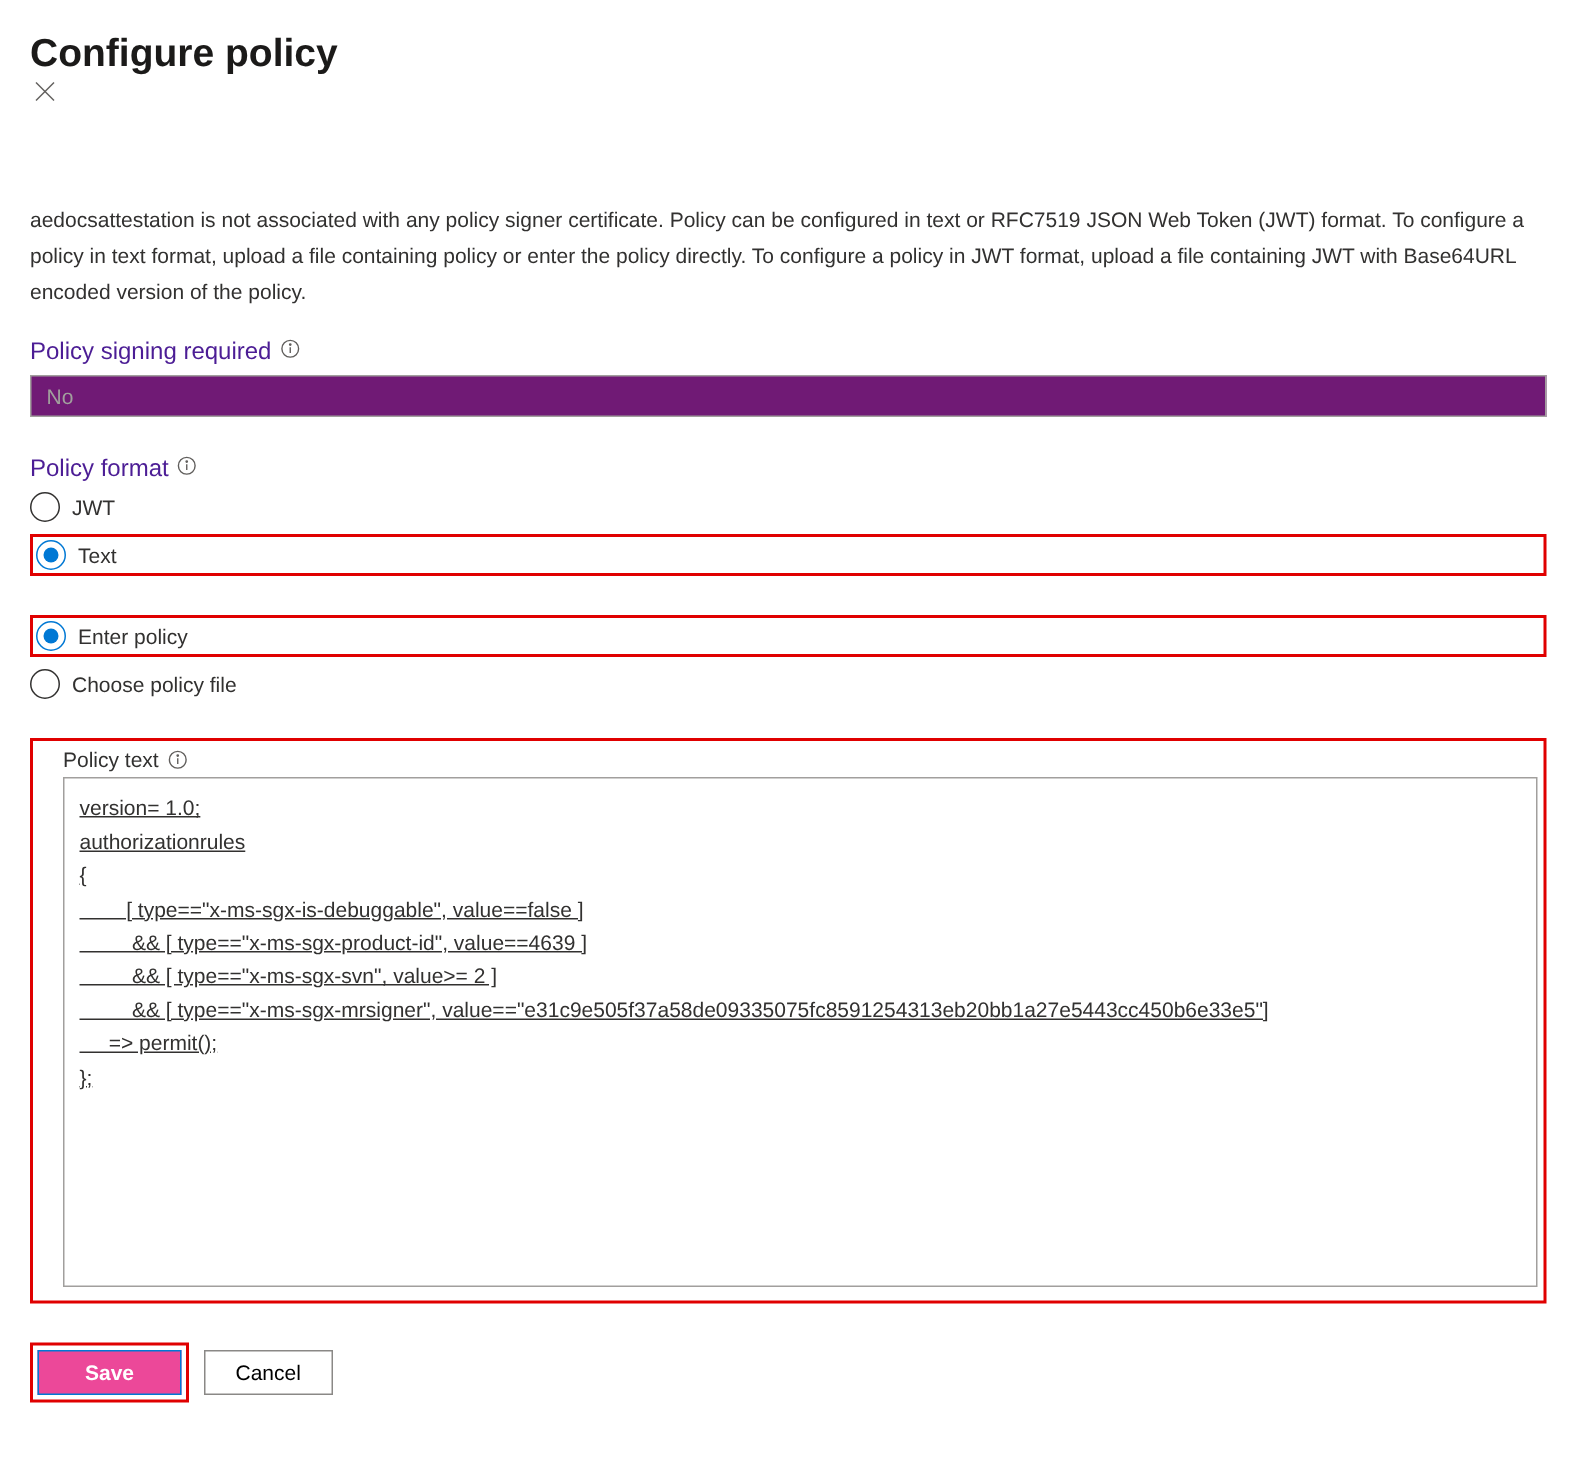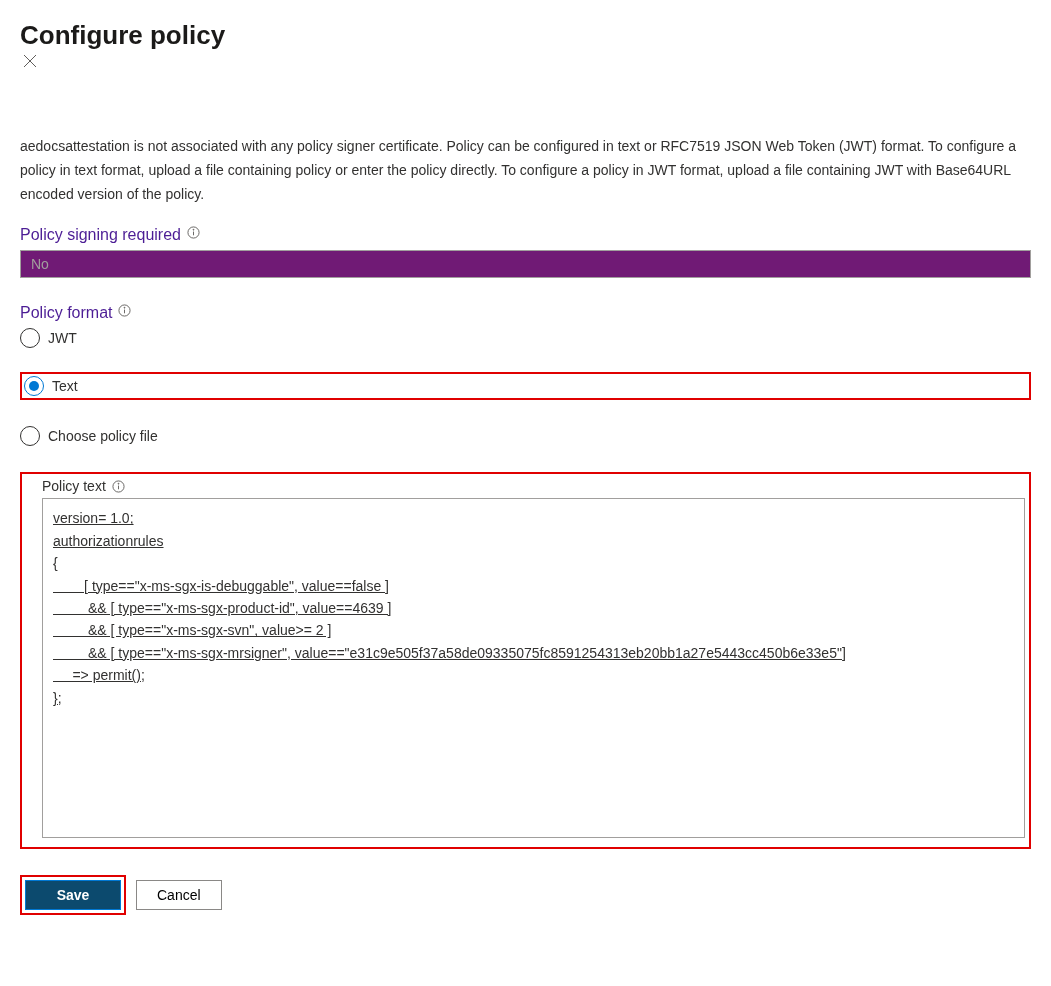--- a/index.html
+++ b/index.html
@@ -58,21 +58,21 @@
     .readonly-input {
       width: 100%;
       padding: 5px 10px;
       font-size: 14px;
       border: 1px solid #a19f9d;
       background: #701a75;
       color: #a19f9d;
       font-family: inherit;
       height: 28px;
     }
-    .radio-group { display: flex; flex-direction: column; gap: 24px; }
+    .radio-group { display: flex; flex-direction: column; gap: 8px; }
     .radio-item {
       display: flex;
       align-items: center;
       gap: 8px;
       cursor: pointer;
     }
     .radio-circle {
       width: 20px;
       height: 20px;
       border: 1px solid #323130;
@@ -134,21 +134,21 @@
       padding: 5px 20px;
       font-size: 14px;
       font-family: inherit;
       cursor: pointer;
       border: 1px solid #8a8886;
       background: #fff;
       min-width: 80px;
       height: 30px;
     }
     .btn-primary {
-      background: #0c4a6e;
+      background: #ec4899;
       color: #fff;
       border-color: #0078d4;
       font-weight: 600;
       min-width: 96px;
       text-align: center;
     }
   </style>
 </head>
 <body>
 
@@ -200,20 +200,28 @@
             <span class="radio-dot"></span>
           </span>
         <span class="radio-label">Text</span>
       </div>
     </div>
   </div>
 </div>
 
 <div class="form-row">
   <div class="radio-group">
+    <div class="highlight-box">
+      <div class="radio-item" style="gap:8px;">
+        <span class="radio-circle selected">
+            <span class="radio-dot"></span>
+          </span>
+        <span class="radio-label">Enter policy</span>
+      </div>
+    </div>
     <div class="radio-item">
       <span class="radio-circle"></span>
       <span class="radio-label">Choose policy file</span>
     </div>
   </div>
 </div>
 
 <div class="policy-text-section">
   <div class="policy-text-label">
     <span>Policy text</span>

